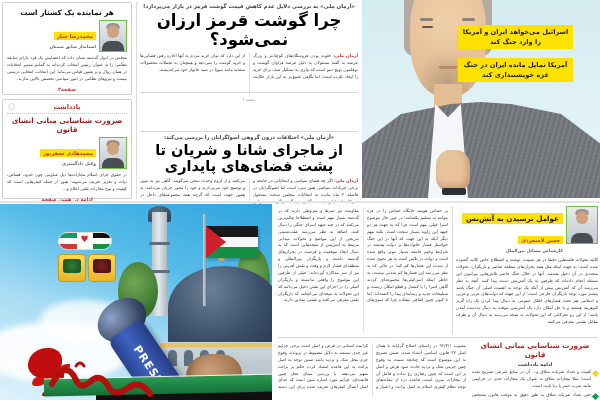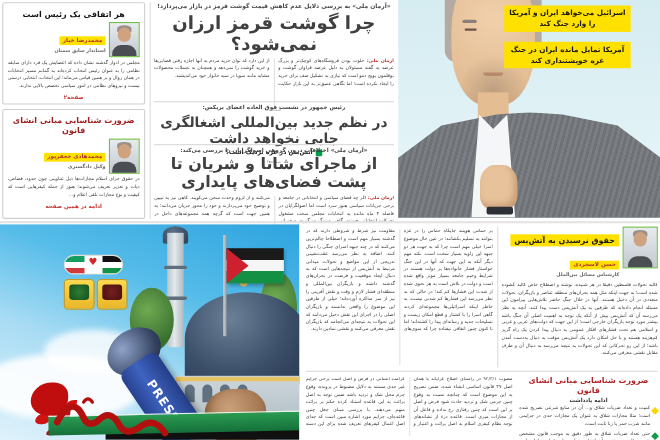--- a/index.html
+++ b/index.html
@@ -19,21 +19,21 @@
   .author-row{display:flex;align-items:flex-start;gap:3px;margin-bottom:3px;}
   .avatar{position:relative;width:26px;height:30px;flex:0 0 26px;border:1px solid #6fbe45;background:linear-gradient(#e7ebee,#c2c9cf);overflow:hidden;}
   .av-head{position:absolute;top:4px;left:50%;transform:translateX(-50%);width:12px;height:13px;border-radius:50% 50% 45% 45%;background:#cfa37f;}
   .av-hair{position:absolute;top:2px;left:50%;transform:translateX(-50%);width:13px;height:6px;border-radius:50% 50% 0 0;background:#9a9089;}
   .av-body{position:absolute;bottom:-1px;left:50%;transform:translateX(-50%);width:22px;height:11px;border-radius:8px 8px 0 0;background:#4a4d52;}
   .chipcol{flex:1;padding-top:3px;}
   .namechip{display:inline-block;background:#ffe100;color:#b5372c;font-weight:bold;font-size:5.2px;padding:1px 3px;}
   .role{font-size:4.4px;color:#666;margin-top:2px;font-weight:bold;}
   .morelink{font-size:5px;font-weight:bold;color:#c62f2a;margin-top:3px;text-align:center;}
   
-  .headline{font-weight:bold;color:#404040;text-align:center;letter-spacing:-0.2px;}
+  .headline{font-weight:bold;color:#000000;text-align:center;letter-spacing:-0.2px;}
   .cols2{column-count:2;column-gap:8px;column-rule:1px solid #e0e0e0;direction:rtl;}
   .tag{color:#c62f2a;font-weight:bold;}
   .hr{position:absolute;background:#d9d9d9;height:1px;}
   .vr{position:absolute;background:#dcdcdc;width:1px;}
   .subrow{display:flex;justify-content:center;align-items:center;gap:3px;}
   .greensq{width:6px;height:6px;background:#009e49;border-radius:1px;flex:0 0 6px;}
   .subtxt{font-size:5.6px;font-weight:bold;color:#222;}
   
   .photo{position:absolute;left:362px;top:0;width:238px;height:198px;background:linear-gradient(180deg,#d5ecf1,#e9f6f9);overflow:hidden;}
   .ph-face{position:absolute;left:48px;top:-30px;width:76px;height:126px;border-radius:46% 46% 42% 42%;background:radial-gradient(circle at 50% 38%,#f0d0ab,#e2bb92 78%,#d3a87e);}
@@ -41,21 +41,21 @@
   .ph-hairR{position:absolute;left:118px;top:-8px;width:12px;height:64px;border-radius:0 0 10px 0;background:#b4aaa1;}
   .ph-eye{position:absolute;width:11px;height:2.4px;background:#6b5646;border-radius:2px;top:26px;}
   .ph-brow{position:absolute;width:13px;height:2.6px;background:#8b8078;border-radius:2px;top:18px;}
   .ph-mouth{position:absolute;left:77px;top:66px;width:18px;height:3px;border-radius:0 0 8px 8px;background:#b78a6b;}
   .ph-stubble{position:absolute;left:56px;top:48px;width:60px;height:48px;border-radius:40% 40% 46% 46%;background:radial-gradient(circle at 50% 70%,rgba(120,105,92,.35),transparent 70%);}
   .ph-neck{position:absolute;left:72px;top:84px;width:28px;height:34px;background:#e4bd93;}
   .ph-suit{position:absolute;left:-6px;top:102px;width:250px;height:100px;background:repeating-linear-gradient(105deg,#6e7276 0 2.5px,#7b7f83 2.5px 5px);clip-path:polygon(0 100%,2% 42%,18% 12%,38% 2%,50% 0,62% 2%,82% 12%,98% 42%,100% 100%);}
   .ph-shirt{position:absolute;left:66px;top:104px;width:40px;height:94px;background:#f4f6f7;clip-path:polygon(18% 0,50% 14%,82% 0,100% 100%,0 100%);}
   .ph-hand{position:absolute;left:74px;top:150px;width:34px;height:40px;border-radius:40% 40% 30% 30%;background:#e8c29a;box-shadow:inset -3px -4px 6px rgba(160,110,70,.45);}
   .ph-watch{position:absolute;left:80px;top:188px;width:24px;height:7px;background:#2c2f33;border-radius:2px;}
-  .ylabel{position:absolute;left:96px;width:115px;background:#ffe100;color:#1a1a1a;font-size:6.6px;font-weight:bold;text-align:center;line-height:1.55;padding:2px 1px;box-sizing:border-box;}
+  .ylabel{position:absolute;left:96px;width:115px;background:#ffe100;color:#1a1a1a;font-size:6.6px;font-weight:bold;text-align:center;line-height:1.55;padding:2px 1px;box-sizing:border-box;margin-top:20px;}
   .ph-ref{position:absolute;left:4px;bottom:2px;font-size:3.8px;color:#8a8a8a;}
   
   .poster{position:absolute;left:0;top:204px;width:272px;height:196px;background:linear-gradient(200deg,#2ea4df 0%,#56bce9 34%,#a8dcf4 62%,#dff2fb 100%);overflow:hidden;}
   .cloud{position:absolute;background:#fff;border-radius:50%;filter:blur(3px);opacity:.92;}
   .minaret{position:absolute;left:152px;top:8px;width:15px;height:104px;background:linear-gradient(90deg,#b9c4ca,#e3e9ec 45%,#aeb9bf);}
   .min-ring{position:absolute;left:149px;width:21px;height:3px;background:#5d6e7c;border-radius:2px;}
   .min-cap{position:absolute;left:148px;top:-6px;width:23px;height:16px;border-radius:50% 50% 10% 10%;background:radial-gradient(circle at 40% 30%,#5a7089,#2e3f55);}
   .dome{position:absolute;left:168px;top:62px;width:112px;height:84px;border-radius:50% 50% 6% 6%;background:radial-gradient(circle at 38% 28%,#6b7f97,#3c4f68 55%,#263750);}
   .dome-base{position:absolute;left:160px;top:138px;width:120px;height:58px;background:linear-gradient(#cdd6db,#aab7bf);}
   .dome-arch{position:absolute;top:146px;width:9px;height:16px;border-radius:6px 6px 0 0;background:#5f7080;}
@@ -87,37 +87,38 @@
   .bullet-row{display:flex;gap:2px;margin-top:2px;}
   .diamond{width:5px;height:5px;transform:rotate(45deg);flex:0 0 5px;margin-top:2px;}
   .colset{column-gap:8px;column-rule:1px solid #e2e2e2;direction:rtl;}
 </style>
 </head>
 <body>
 
 <div class="page">
 
   <div class="box" style="left:2px;top:2px;width:130px;height:93px;">
-    <div class="box-title">هر اتفاقی یک رئیس است</div>
+    <div class="box-title">هر نماینده یک کشتار است</div>
     <div class="author-row">
       <div class="avatar">
           <div class="av-hair"></div>
           <div class="av-head"></div>
           <div class="av-body"></div>
         </div>
       <div class="chipcol">
         <span class="namechip">محمدرضا خباز</span>
         <div class="role">استاندار سابق سمنان</div>
       </div>
     </div>
     <div class="tiny">مجلس در ادوار گذشته نشان داده که اعضایش یک فرد دارای سابقه نظامی را به عنوان رئیس انتخاب کرده‌اند به گمانم مسیر انتخابات در همان روال و بر همین قیاس می‌ماند؛ این انتخاب، انتخابی درستی نیست و نیروهای نظامی در امور سیاسی تخصص بالایی ندارند.</div>
     <div class="morelink">صفحه۲</div>
   </div>
 
   <div class="box" style="left:2px;top:99px;width:130px;height:100px;">
+    <div class="sec-head"><span>یادداشت</span></div>
     <div class="box-title maroon">ضرورت شناسایی مبانی انشای قانون</div>
     <div class="author-row">
       <div class="avatar">
           <div class="av-hair"></div>
           <div class="av-head"></div>
           <div class="av-body"></div>
         </div>
       <div class="chipcol">
         <span class="namechip">محمدهادی جعفرپور</span>
         <div class="role">وکیل دادگستری</div>
@@ -135,29 +136,20 @@
     <div class="cols2 tiny" style="margin-top:4px;height:44px;overflow:hidden;">
       <span class="tag">آرمان ملی:</span>
       <span>خلوت بودن فروشگاه‌های کوچک‌تر و بزرگ عرضه به گفته مسئولان به دلیل عرضه فراوان گوشت و بوقلمون پویج دمو است که نیازی به تشکیل صف برای خرید را ایجاد نکرده است؛ اما نگاهی</span>
       <span>عمیق‌تر به این بازار حکایت از این دارد که توان خرید مردم به آنها اجازه رفتن قصابی‌ها و خرید گوشت را نمی‌دهد و همچنان به تجملات محصولات مشابه مانند سویا در سبد خانوار خود می‌اندیشند.</span>
     </div>
     <div class="pref">صفحه ۶</div>
   </div>
 
   <div class="hr" style="left:140px;top:92px;width:218px;"></div>
 
-  <div class="abs" style="left:140px;top:95px;width:218px;">
-    <div class="kicker" style="font-size:5.2px;">رئیس جمهور در نشست فوق العاده اعضای بریکس:</div>
-    <div class="headline" style="font-size:12.5px;margin-top:2px;">در نظم جدید بین‌المللی اشغالگری جایی نخواهد داشت</div>
-    <div class="subrow" style="margin-top:3px;">
-      <span class="greensq"></span>
-      <span class="subtxt">آتش‌بس در غزه نزدیک است؟</span>
-    </div>
-    <div class="pref" style="margin-top:2px;">صفحه ۲</div>
-  </div>
 
   <div class="hr" style="left:140px;top:131px;width:218px;"></div>
 
   <div class="abs" style="left:140px;top:134px;width:218px;">
     <div class="kicker" style="font-size:5.2px;">«آرمان ملی» اختلافات درون گروهی اصولگرایان را بررسی می‌کند:</div>
     <div class="headline" style="font-size:14.5px;margin-top:2px;">از ماجرای شانا و شریان تا پشت فضای‌های پایداری</div>
     <div class="cols2 tiny" style="margin-top:4px;height:32px;overflow:hidden;">
       <span class="tag">آرمان ملی:</span>
       <span>اگر چه فضای سیاسی و انتخاباتی در جامعه و برخی جریانات سیاسی هنوز سرد است اما اصولگرایان در فاصله ۴ ماه مانده به انتخابات مجلس سخت مشغول تحرکات انتخاباتی هستند. گاهی میتینگ می‌گیرند، سخنرانی می‌کنند و از لزوم</span>
       <span>وحدت سخن می‌گویند. گاهی نیز به تبیین و توضیح خود می‌پردازند و خود را محور جریان می‌دانند؛ به همین جهت است که گرچه همه مجموعه‌های داخل در اردوی اصولگرایان از اردو و وحدت و انسجام سخن می‌گویند...</span>
@@ -241,21 +233,21 @@
   <div class="vr" style="left:452px;top:206px;height:128px;"></div>
 
   <div class="abs" style="left:456px;top:206px;width:142px;">
     <div style="display:flex;gap:3px;align-items:flex-start;">
       <div class="avatar" style="width:30px;height:36px;flex:0 0 30px;">
           <div class="av-hair"></div>
           <div class="av-head"></div>
           <div class="av-body"></div>
         </div>
       <div>
-        <span class="op-titlechip">حقوق نرسیدن به آتش‌بس</span>
+        <span class="op-titlechip">عوامل نرسیدن به آتش‌بس</span>
         <div style="margin-top:2px;"><span class="namechip">حسن لاسجردی</span></div>
         <div class="role">کارشناس مسائل بین‌الملل</div>
       </div>
     </div>
     <div class="tiny" style="margin-top:4px;height:84px;overflow:hidden;">کالبد تحولات فلسطین دقیقا در هر شنیده، نوشته و اصطلاح خاص کالبد گشوده شده است؛ به جهت اینکه مثل همه بحران‌های منطقه عناصر و بازیگران، تحولات متعددی در آن دخیل هستند. آنها در خلال جنگ حاضر تلاش‌هایی پیرامون این مسئله انجام داده‌اند که طرفین به یک آتش‌بس دست پیدا کنند. آنچه به نظر می‌رسد آن که آتش‌بس بیش از آنکه یک توجه به اهمیت اصلی آن جنگ باشد بیشتر مورد توجه بازیگران خارجی است؛ از این جهت که دولت‌های عربی و غربی و اسلامی هم تحت فشارهای افکار عمومی به دنبال پیدا کردن یک راه گریز کم‌هزینه هستند و با حل امکان دارد یک آتش‌بس موقت به دنبال به‌دست آمدن باشد؛ از این رو تحرکاتی که این تحولات به نتیجه می‌رسد به دنبال آن و طرف مقابل نقشی معرفی می‌کنند.</div>
   </div>
 
   <div class="hr" style="left:278px;top:337px;width:320px;"></div>
 
   <div class="abs colset tiny" style="left:278px;top:343px;width:188px;height:54px;overflow:hidden;column-count:2;">

